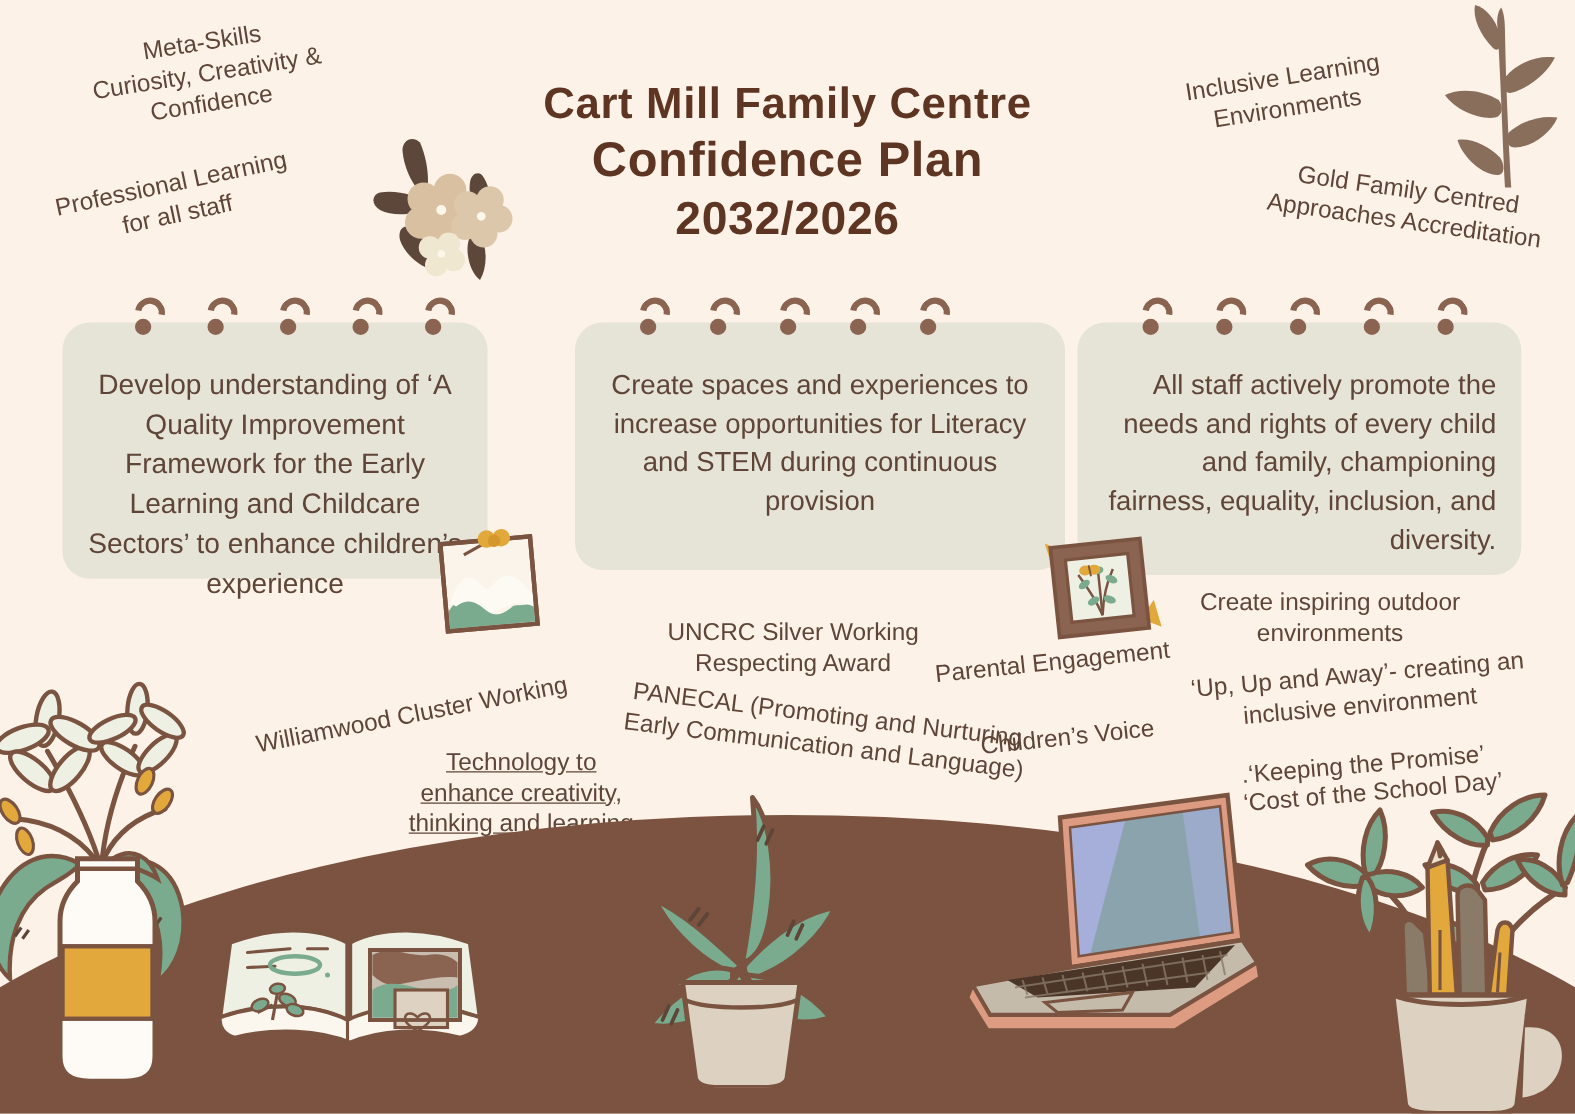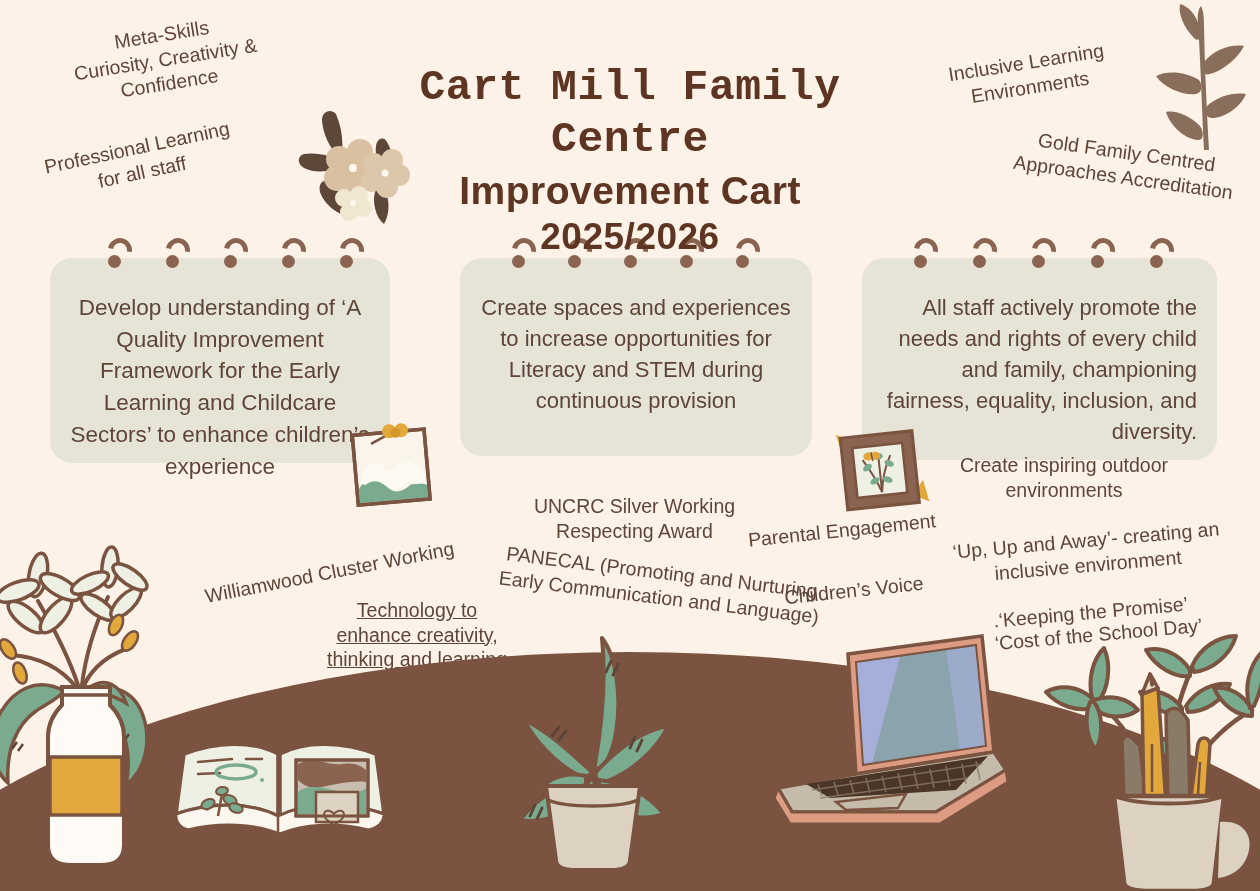--- a/index.html
+++ b/index.html
@@ -32,41 +32,41 @@
     position:absolute;
     left:330px;
     top:62px;
     width:600px;
     text-align:center;
     color:#5e3522;
     font-weight:bold;
     line-height:1.22;
     letter-spacing:.5px;
   }
-  .title .l1{ font-size:43px; display:block;font-family:Liberation Mono, monospace; }
+  .title .l1{ font-size:35px; display:block; }
   .title .l2{ font-size:39px; display:block; }
   .title .l3{ font-size:37px; display:block; }
 
   
   .card{
     position:absolute;
     background:#e6e4d7;
     border-radius:22px;
     box-sizing:border-box;
     color:#5e4538;
     text-align:center;
     padding:34px 20px 16px 20px;
   }
   .card p{
     margin:0;
     font-size:22.5px;
     line-height:1.41;
   }
   .card-1{ left:50px;  top:258px; width:340px; height:205px; }
-  .card-2{ left:460px; top:258px; width:352px; height:198px; }
+  .card-2{ left:460px; top:258px; width:392px; height:198px; }
   .card-3{ left:862px; top:258px; width:355px; height:202px;text-align:right; }
   .card-2 p, .card-3 p{ font-size:22px; }
 
   
   .rings{
     position:absolute;
     top:-20px;
     left:0;
     width:100%;
     height:46px;
@@ -239,22 +239,22 @@
       <span class="ring" style="left:288px;">
           <span class="arc"></span>
           <span class="bead"></span>
         </span>
     </div>
     <p>All staff actively promote the needs and rights of every child and family, championing fairness, equality, inclusion, and diversity.</p>
   </div>
 
   <div class="title">
     <span class="l1">Cart Mill Family Centre</span>
-    <span class="l2">Improvement Cart</span>
-    <span class="l3">2025/2026</span>
+    <span class="l2">Confidence Plan</span>
+    <span class="l3">2032/2026</span>
   </div>
 
   <div class="lbl" style="left:58px;top:22px;width:215px;transform:rotate(-9deg);">Meta-Skills
 Curiosity, Creativity &amp;
 Confidence</div>
 
   <div class="lbl" style="left:37px;top:135px;width:205px;transform:rotate(-12deg);">Professional Learning
 for all staff</div>
 
   <div class="lbl" style="left:938px;top:50px;width:180px;transform:rotate(-9deg);">Inclusive Learning
@@ -273,21 +273,21 @@
   <div class="lbl" style="left:527px;top:494px;width:215px;">UNCRC Silver Working
 Respecting  Award</div>
 
   <div class="lbl" style="left:488px;top:560px;width:345px;transform:rotate(7deg);">PANECAL (Promoting and Nurturing
 Early Communication and Language)</div>
 
   <div class="lbl" style="left:742px;top:518px;width:200px;transform:rotate(-6deg);">Parental Engagement</div>
 
   <div class="lbl" style="left:778px;top:578px;width:152px;transform:rotate(-6deg);">Children’s Voice</div>
 
-  <div class="lbl" style="left:950px;top:453px;width:228px;">Create inspiring outdoor
+  <div class="lbl" style="left:950px;top:470px;width:228px;">Create inspiring outdoor
 environments</div>
 
   <div class="lbl" style="left:948px;top:528px;width:278px;transform:rotate(-5deg);">‘Up, Up and Away’- creating an
 inclusive environment</div>
 
   <div class="lbl" style="left:988px;top:600px;width:205px;transform:rotate(-5deg);">.‘Keeping the Promise’</div>
 
   <div class="lbl" style="left:986px;top:622px;width:225px;transform:rotate(-5deg);">‘Cost of the School Day’</div>
 
   <svg class="art" style="left:343px;top:418px;" width="100" height="95" viewBox="0 0 100 95">

